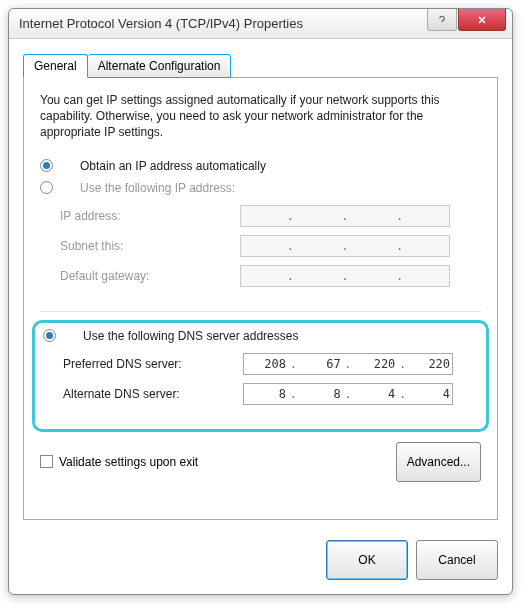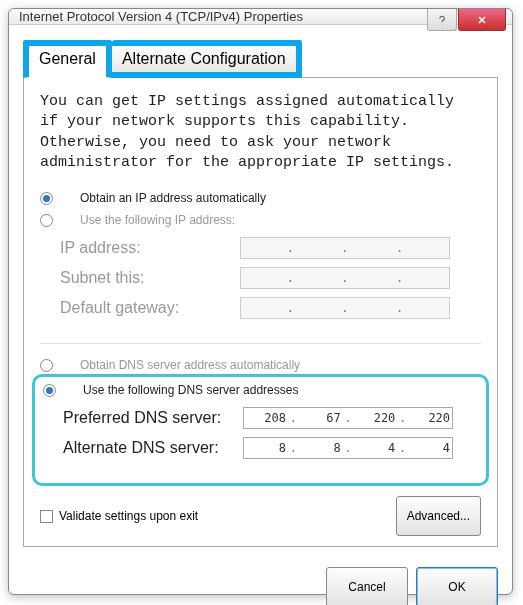--- a/index.html
+++ b/index.html
@@ -6,32 +6,32 @@
     body { font-family: "Segoe UI", Tahoma, sans-serif; font-size: 12px; background: #fff; width: 523px; height: 605px; position: relative; overflow: hidden; }
     .window { width: 505px; height: 587px; margin: 8px; border: 1px solid #888; border-radius: 6px; box-shadow: 0 2px 10px rgba(0,0,0,0.25); background: #fff; display: flex; flex-direction: column; }
     .titlebar { height: 30px; background: linear-gradient(to bottom, #fdfdfd, #eaeaea); border-bottom: 1px solid #ccc; border-radius: 6px 6px 0 0; display: flex; align-items: center; padding-left: 10px; position: relative; }
     .title-text { font-size: 13px; color: #333; }
     .title-btns { position: absolute; right: 0; top: 0; display: flex; }
     .help-btn { width: 30px; height: 22px; background: linear-gradient(to bottom, #f5f5f5, #dcdcdc); border: 1px solid #aaa; border-top: none; border-radius: 0 0 3px 3px; display: flex; align-items: center; justify-content: center; margin-right: 1px; cursor: pointer; }
     .close-btn { width: 48px; height: 22px; background: linear-gradient(to bottom, #e68, #c9302c); border: 1px solid #933; border-top: none; border-radius: 0 0 3px 3px; display: flex; align-items: center; justify-content: center; margin-right: 6px; cursor: pointer; }
     .close-btn svg, .help-btn svg { width: 12px; height: 12px; }
     .body { flex: 1; padding: 14px 14px 10px 14px; display: flex; flex-direction: column; }
     .tabs { display: flex; position: relative; top: 1px; }
-    .tab { padding: 4px 10px; border: 6px solid #0ea5e9; background: linear-gradient(to bottom, #fdfdfd, #e8e8e8); border-radius: 3px 3px 0 0; margin-right: 0; font-size: 16px; cursor: pointer; }
+    .tab { padding: 4px 10px; border: 1px solid #0ea5e9; background: linear-gradient(to bottom, #fdfdfd, #e8e8e8); border-radius: 3px 3px 0 0; margin-right: 0; font-size: 12px; cursor: pointer; }
     .tab.active { background: #fff; border-bottom: 1px solid #fff; }
     .tab:not(.active) { border-left: none; }
     .tab-panel { border: 1px solid #aaa; flex: 1; background: #fff; padding: 14px 16px 10px 16px; }
-    .intro { font-size: 15px; color: #222; line-height: 1.35; margin-bottom: 18px; font-family: Liberation Mono, monospace; }
+    .intro { font-size: 12px; color: #222; line-height: 1.35; margin-bottom: 18px; }
     .radio-row { display: flex; align-items: center; margin-bottom: 8px; font-size: 12px; color: #222; gap: 21px; }
     .radio-row.disabled { color: #999; }
     .radio { width: 13px; height: 13px; border: 1px solid #888; border-radius: 50%; margin-right: 6px; display: inline-flex; align-items: center; justify-content: center; background: #fff; }
     .radio.checked::after { content: ""; width: 7px; height: 7px; border-radius: 50%; background: #2d7cc1; }
     .ip-grid { padding: 2px 0 12px 20px; }
     .ip-row { display: flex; align-items: center; margin-bottom: 8px; }
-    .ip-label { width: 180px; font-size: 16px; color: #999; }
+    .ip-label { width: 180px; font-size: 12px; color: #999; }
     .ip-grid.enabled .ip-label { color: #222; }
     .ip-field { width: 210px; height: 22px; border: 1px solid #ccc; background: #f6f6f6; display: flex; align-items: center; justify-content: space-around; font-family: Consolas, monospace; font-size: 12px; color: #333; }
     .ip-grid.enabled .ip-field { background: #fff; border-color: #aaa; }
     .ip-dot { color: #777; }
     .ip-octet { width: 40px; text-align: right; }
     .divider { border-top: 1px solid #e0e0e0; margin: 4px 0 14px 0; }
     .highlight-box { border: 3px solid #3cc6d6; border-radius: 10px; padding: 6px 8px 4px 8px; margin: -6px -8px 10px -8px; }
     .checkbox-row { display: flex; align-items: center; margin-top: 10px; }
     .chk { width: 13px; height: 13px; border: 1px solid #888; background: #fff; margin-right: 6px; }
     .btn { min-width: 82px; height: 40px; border: 1px solid #888; background: linear-gradient(to bottom, #fdfdfd, #e3e3e3); border-radius: 3px; font-size: 12px; cursor: pointer; padding: 0 10px; }
@@ -109,24 +109,20 @@
               <span class="ip-dot">.</span>
               <span class="ip-octet"></span>
               <span class="ip-dot">.</span>
               <span class="ip-octet"></span>
           </div>
         </div>
       </div>
 
       <div class="divider"></div>
 
-      <div class="radio-row disabled">
-        <span class="radio"></span>
-        <span>Obtain DNS server address automatically</span>
-      </div>
 
       <div class="highlight-box">
         <div class="radio-row">
           <span class="radio checked"></span>
           <span>Use the following DNS server addresses</span>
         </div>
         <div class="ip-grid enabled">
           <div class="ip-row">
             <span class="ip-label">Preferred DNS server:</span>
             <div class="ip-field">
@@ -158,16 +154,16 @@
         <span class="chk"></span>
         <span>Validate settings upon exit</span>
         <div style="margin-left:auto">
           <button class="btn">Advanced...</button>
         </div>
       </div>
     </div>
   </div>
 
   <div class="footer">
+    <button class="btn primary">OK</button>
     <button class="btn">Cancel</button>
-    <button class="btn primary">OK</button>
   </div>
 </div>
 
 </body></html>

